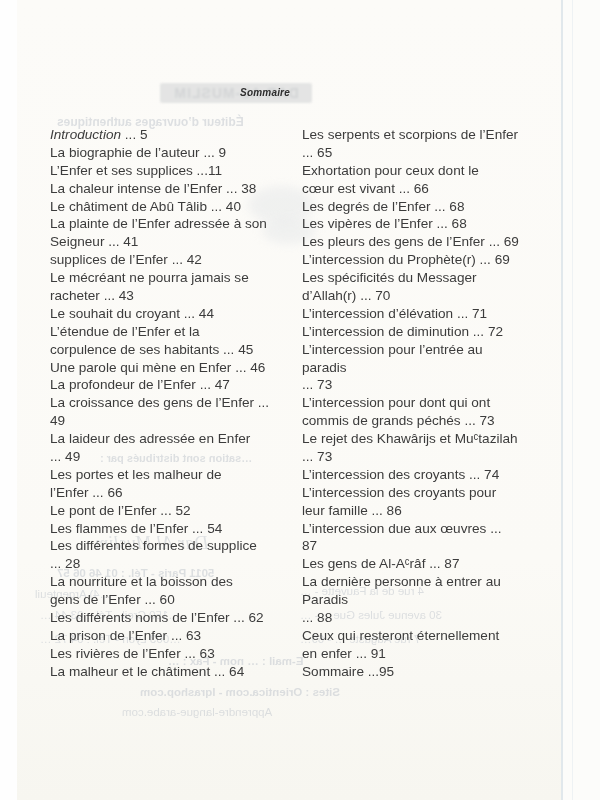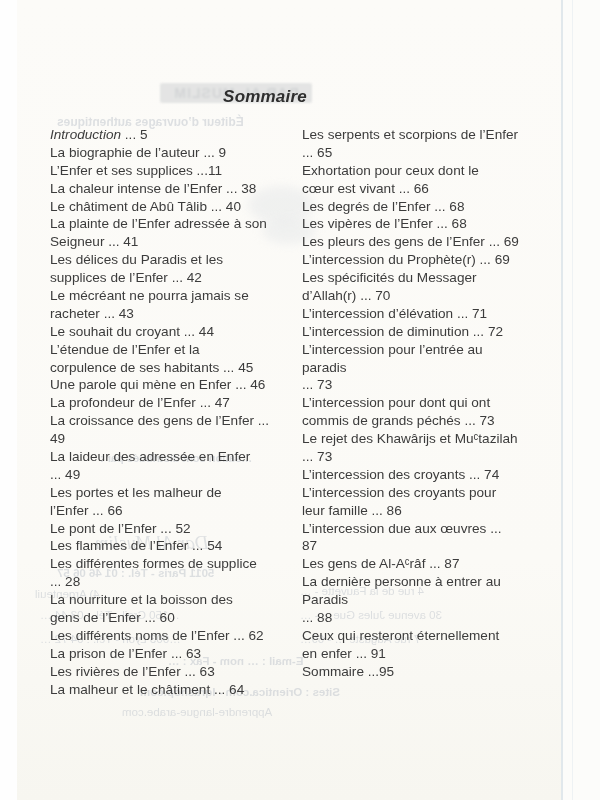--- a/index.html
+++ b/index.html
@@ -24,21 +24,21 @@
     position:absolute;left:563px;top:0;width:37px;height:800px;
     background:#fcfcfa;
   }
   .page-fold-line2{
     position:absolute;left:572px;top:0;width:1px;height:800px;
     background:#eef2f4;
   }
   .page-title{
     position:absolute;left:0;top:87px;width:530px;
     text-align:center;
-    font-size:17px;font-weight:700;font-style:italic;
+    font-size:10px;font-weight:700;font-style:italic;
     color:#2e2e2e;letter-spacing:.2px;
   }
   .toc-col{
     position:absolute;top:126px;
     font-size:13.6px;color:#3c3c3c;
   }
   .toc-col-left{left:50px;width:256px;}
   .toc-col-right{left:302px;width:272px;}
   .toc-line{
     height:17.9px;line-height:17.9px;white-space:nowrap;
@@ -107,21 +107,20 @@
     <div class="toc-line">
       <span class="italic">Introduction</span><span> ... 5</span>
     </div>
     <div>
         <div class="toc-line">La biographie de l’auteur ... 9</div>
         <div class="toc-line">L’Enfer et ses supplices ...11</div>
         <div class="toc-line">La chaleur intense de l’Enfer ... 38</div>
         <div class="toc-line">Le châtiment de Abû Tâlib ... 40</div>
         <div class="toc-line">La plainte de l’Enfer adressée à son</div>
         <div class="toc-line">Seigneur ... 41</div>
-        <div class="toc-line">Les délices du Paradis et les</div>
         <div class="toc-line">supplices de l’Enfer ... 42</div>
         <div class="toc-line">Le mécréant ne pourra jamais se</div>
         <div class="toc-line">racheter ... 43</div>
         <div class="toc-line">Le souhait du croyant ... 44</div>
         <div class="toc-line">L’étendue de l’Enfer et la</div>
         <div class="toc-line">corpulence de ses habitants ... 45</div>
         <div class="toc-line">Une parole qui mène en Enfer ... 46</div>
         <div class="toc-line">La profondeur de l’Enfer ... 47</div>
         <div class="toc-line">La croissance des gens de l’Enfer ...</div>
         <div class="toc-line">49</div>

